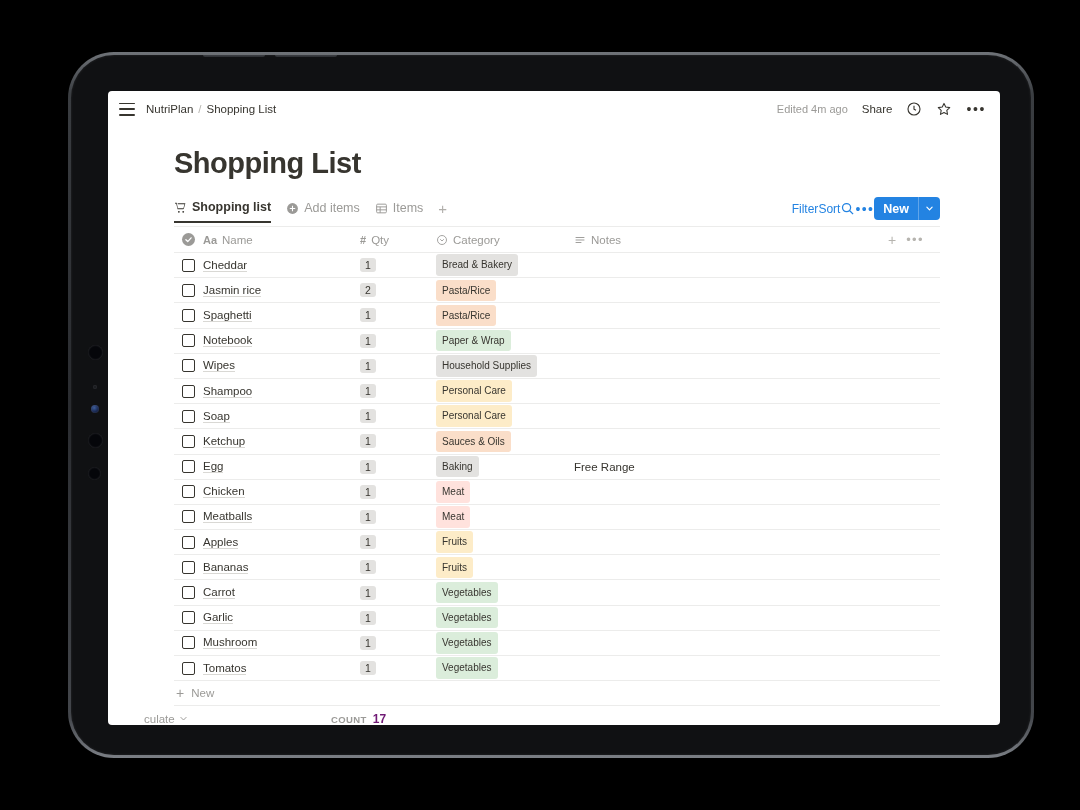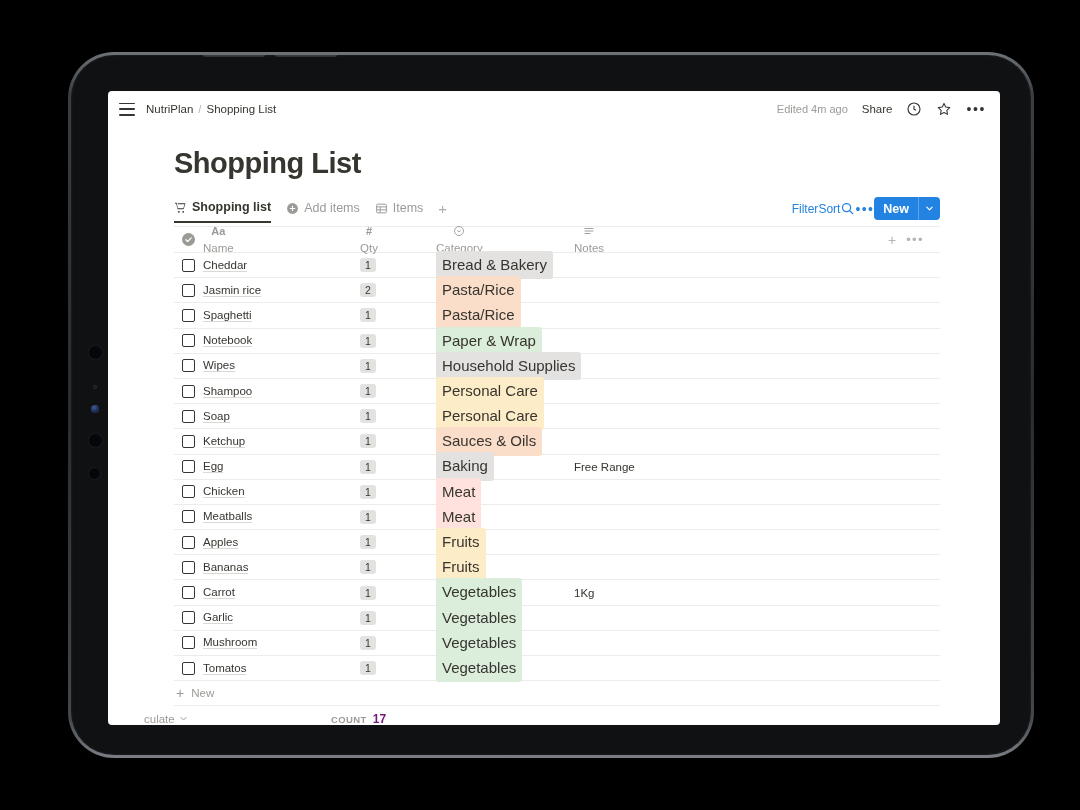--- a/index.html
+++ b/index.html
@@ -121,42 +121,42 @@
   }
   .row.head { color: #9b9a97; border-bottom: 1px solid #ececeb; height: 26px; }
 
   .c-check { width: 29px; display: flex; align-items: center; justify-content: center; flex: none;}
   .c-name  { width: 157px; flex: none; display: flex; align-items: center; }
   .c-qty   { width: 76px;  flex: none; display: flex; align-items: center; }
   .c-cat   { width: 138px; flex: none; display: flex; align-items: center; }
   .c-notes { flex: 1; display: flex; align-items: center; }
   .c-add   { width: 52px; flex: none; display: flex; align-items: center; gap: 10px; color:#b6b4af;}
 
-  .hd { display: flex; align-items: center; gap: 5px; flex-direction: column; }
+  .hd { display: flex; align-items: center; gap: 5px; }
   .hd .gi { width: 12px; height: 12px; display:inline-flex; color:#9b9a97; }
   .hd .gi svg { width:100%; height:100%; }
   .aa { font-size: 11px; font-weight: 600; color: #9b9a97; }
 
   .checkbox {
     width: 13px; height: 13px; border: 1.6px solid #37352f;
     border-radius: 2px; background: #fff; cursor: pointer;
   }
   .check-done {
     width: 13px; height: 13px; border-radius: 50%; background: #9b9a97;
     display:flex; align-items:center; justify-content:center;
   }
   .check-done svg { width: 9px; height: 9px; color:#fff; }
 
   .name-txt { border-bottom: 1px solid #d9d8d4; padding-bottom: 0px; cursor: pointer; }
   .qty-badge {
     background: #e3e2e0; color: #37352f; border-radius: 3px;
     padding: 1px 5px; font-size: 10.5px; min-width: 14px; text-align: center;
   }
   .tag {
-    border-radius: 3px; padding: 4px 6px; font-size: 15px;
+    border-radius: 3px; padding: 4px 6px; font-size: 10px;
     color: #37352f; white-space: nowrap; line-height: 1.35;
   }
   .notes-txt { font-size: 11.5px; color: #37352f; }
   .hplus { font-size: 14px; line-height: 10px; cursor:pointer; }
   .hdots { font-size: 13px; letter-spacing: 1.3px; line-height: 8px; cursor:pointer; }
 
   
   .new-row {
     display: flex; align-items: center; gap: 7px;
     height: 25px; font-size: 11.5px; color: #9b9a97;
@@ -569,23 +569,20 @@
                   </div>
                   <div class="c-name">
                     <span class="name-txt">Carrot</span>
                   </div>
                   <div class="c-qty">
                     <span class="qty-badge">1</span>
                   </div>
                   <div class="c-cat">
                     <span class="tag" style="background: rgb(219, 237, 219);">Vegetables</span>
                   </div>
-                  <div class="c-notes">
-                    <span class="notes-txt">1Kg</span>
-                  </div>
                   <div class="c-add"></div>
                 </div>
                 <div class="row">
                   <div class="c-check">
                     <div class="checkbox"></div>
                   </div>
                   <div class="c-name">
                     <span class="name-txt">Garlic</span>
                   </div>
                   <div class="c-qty">

